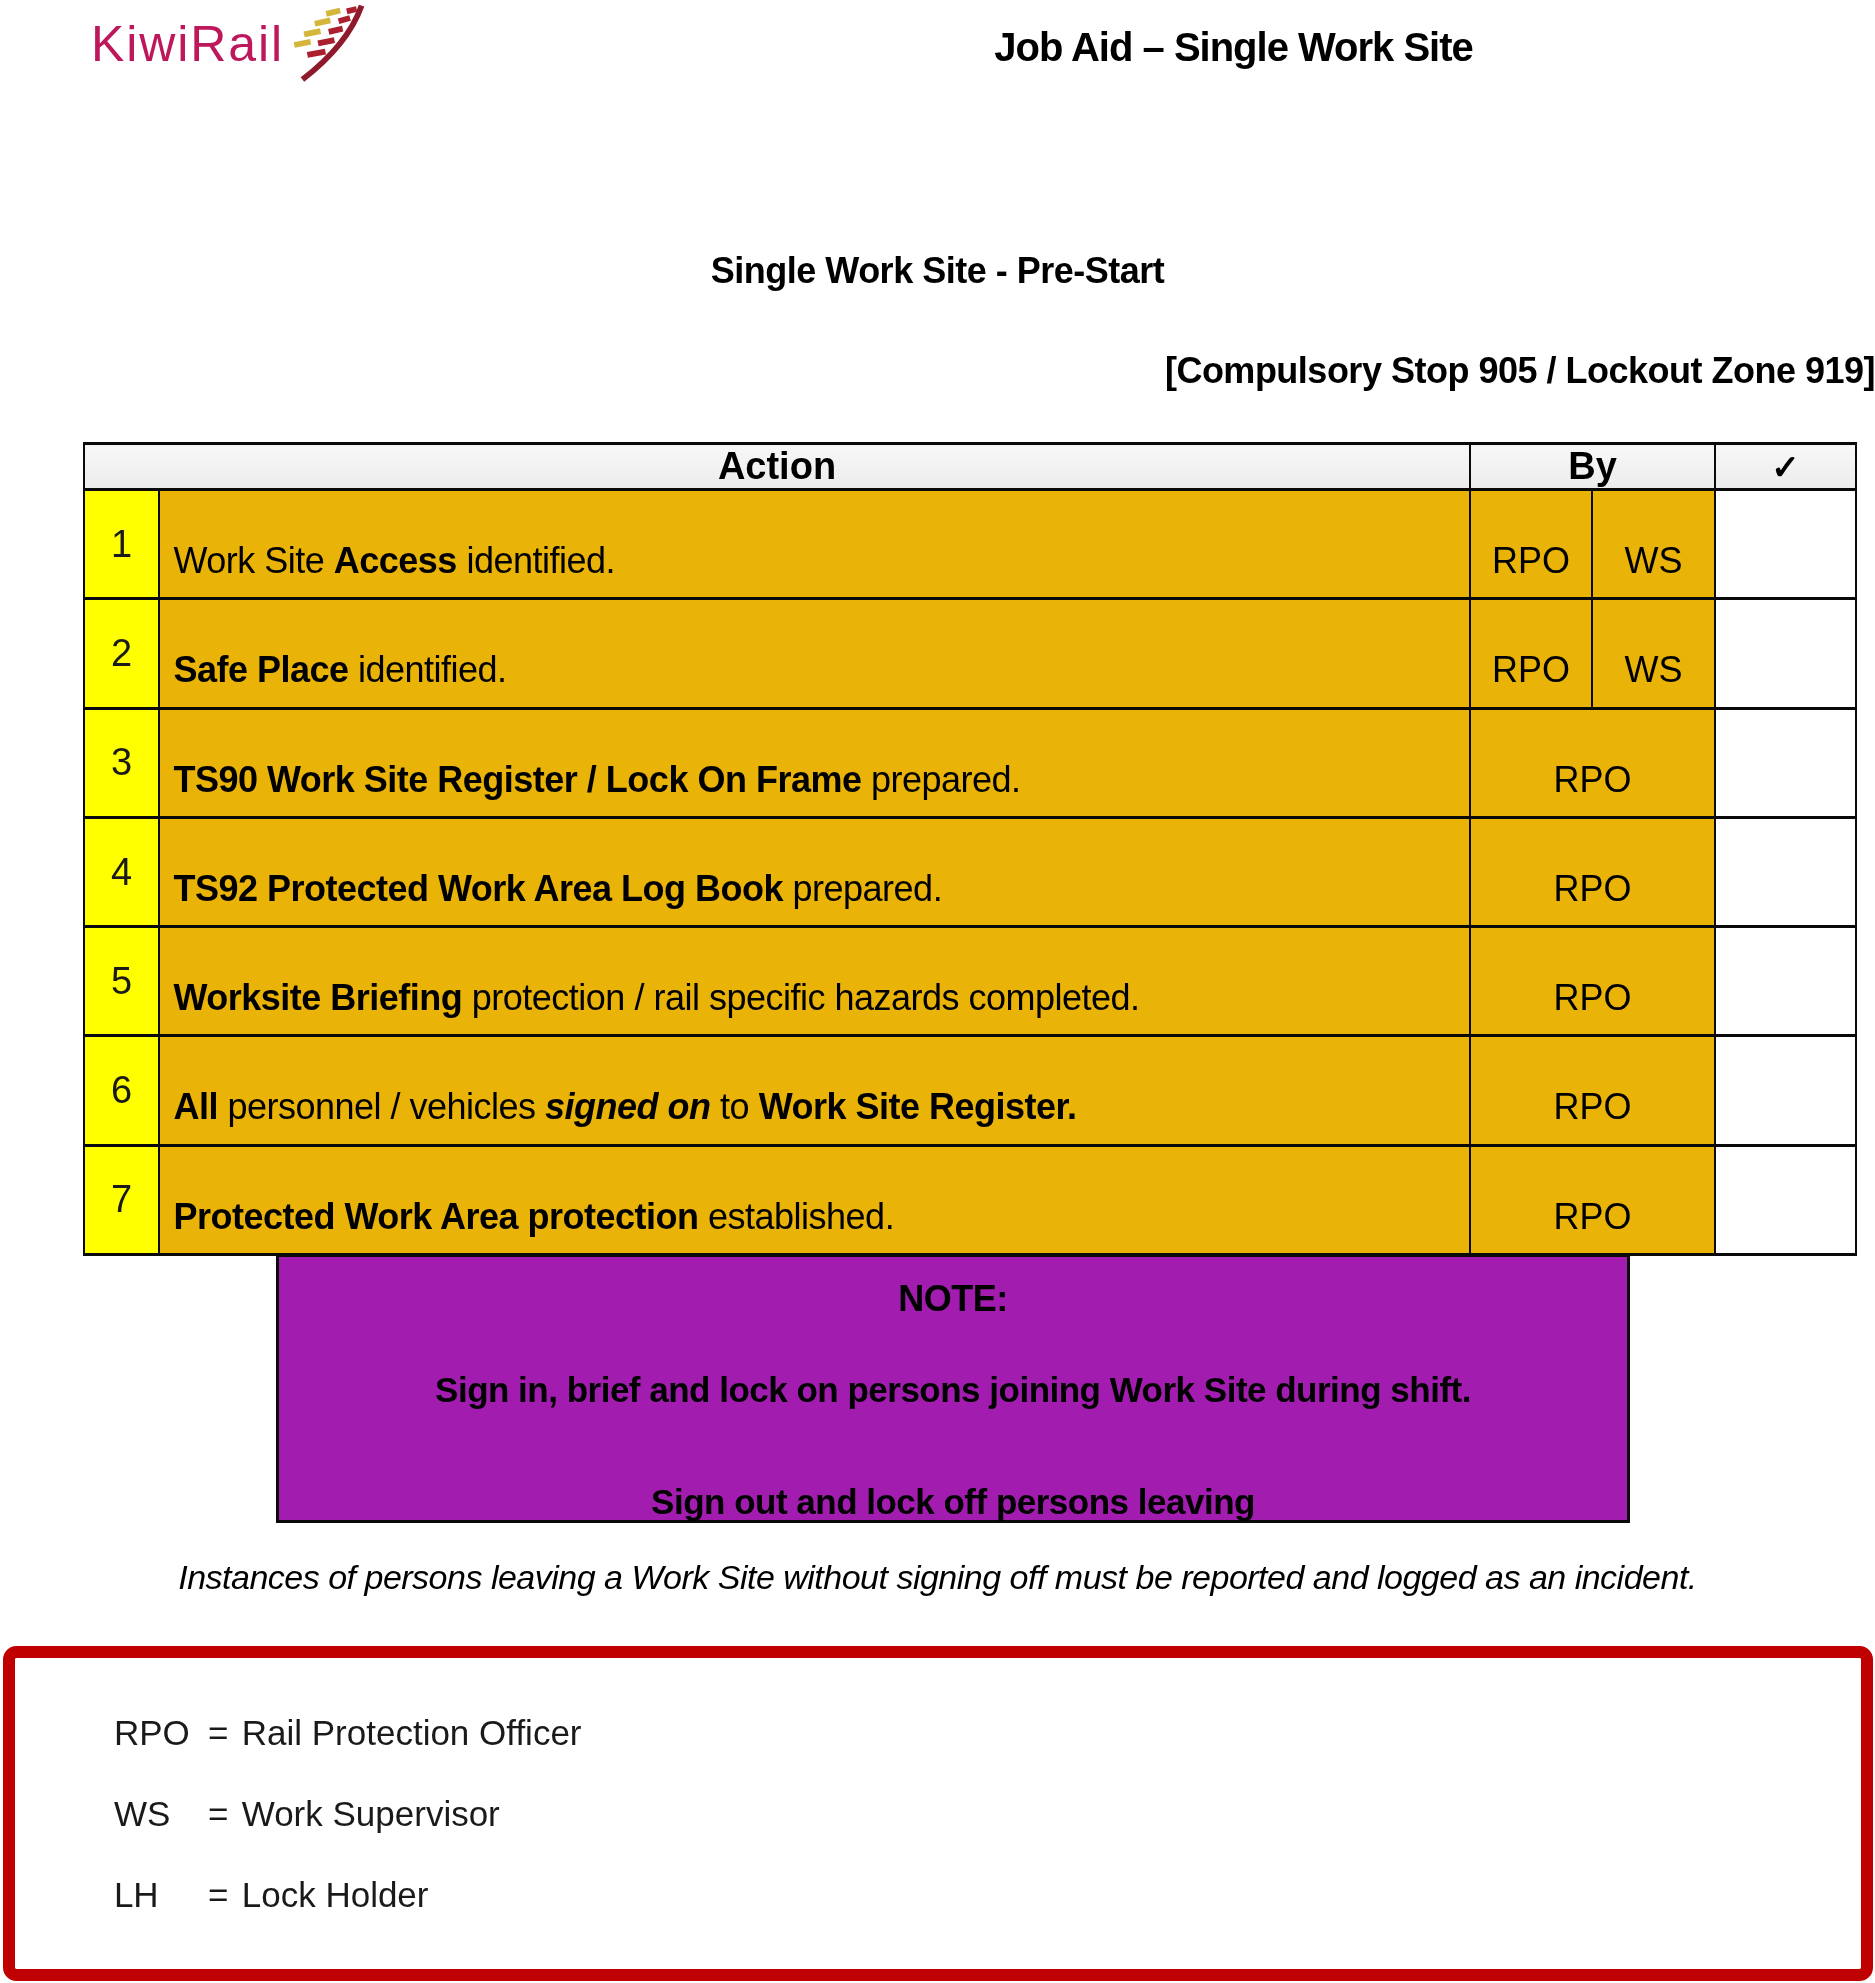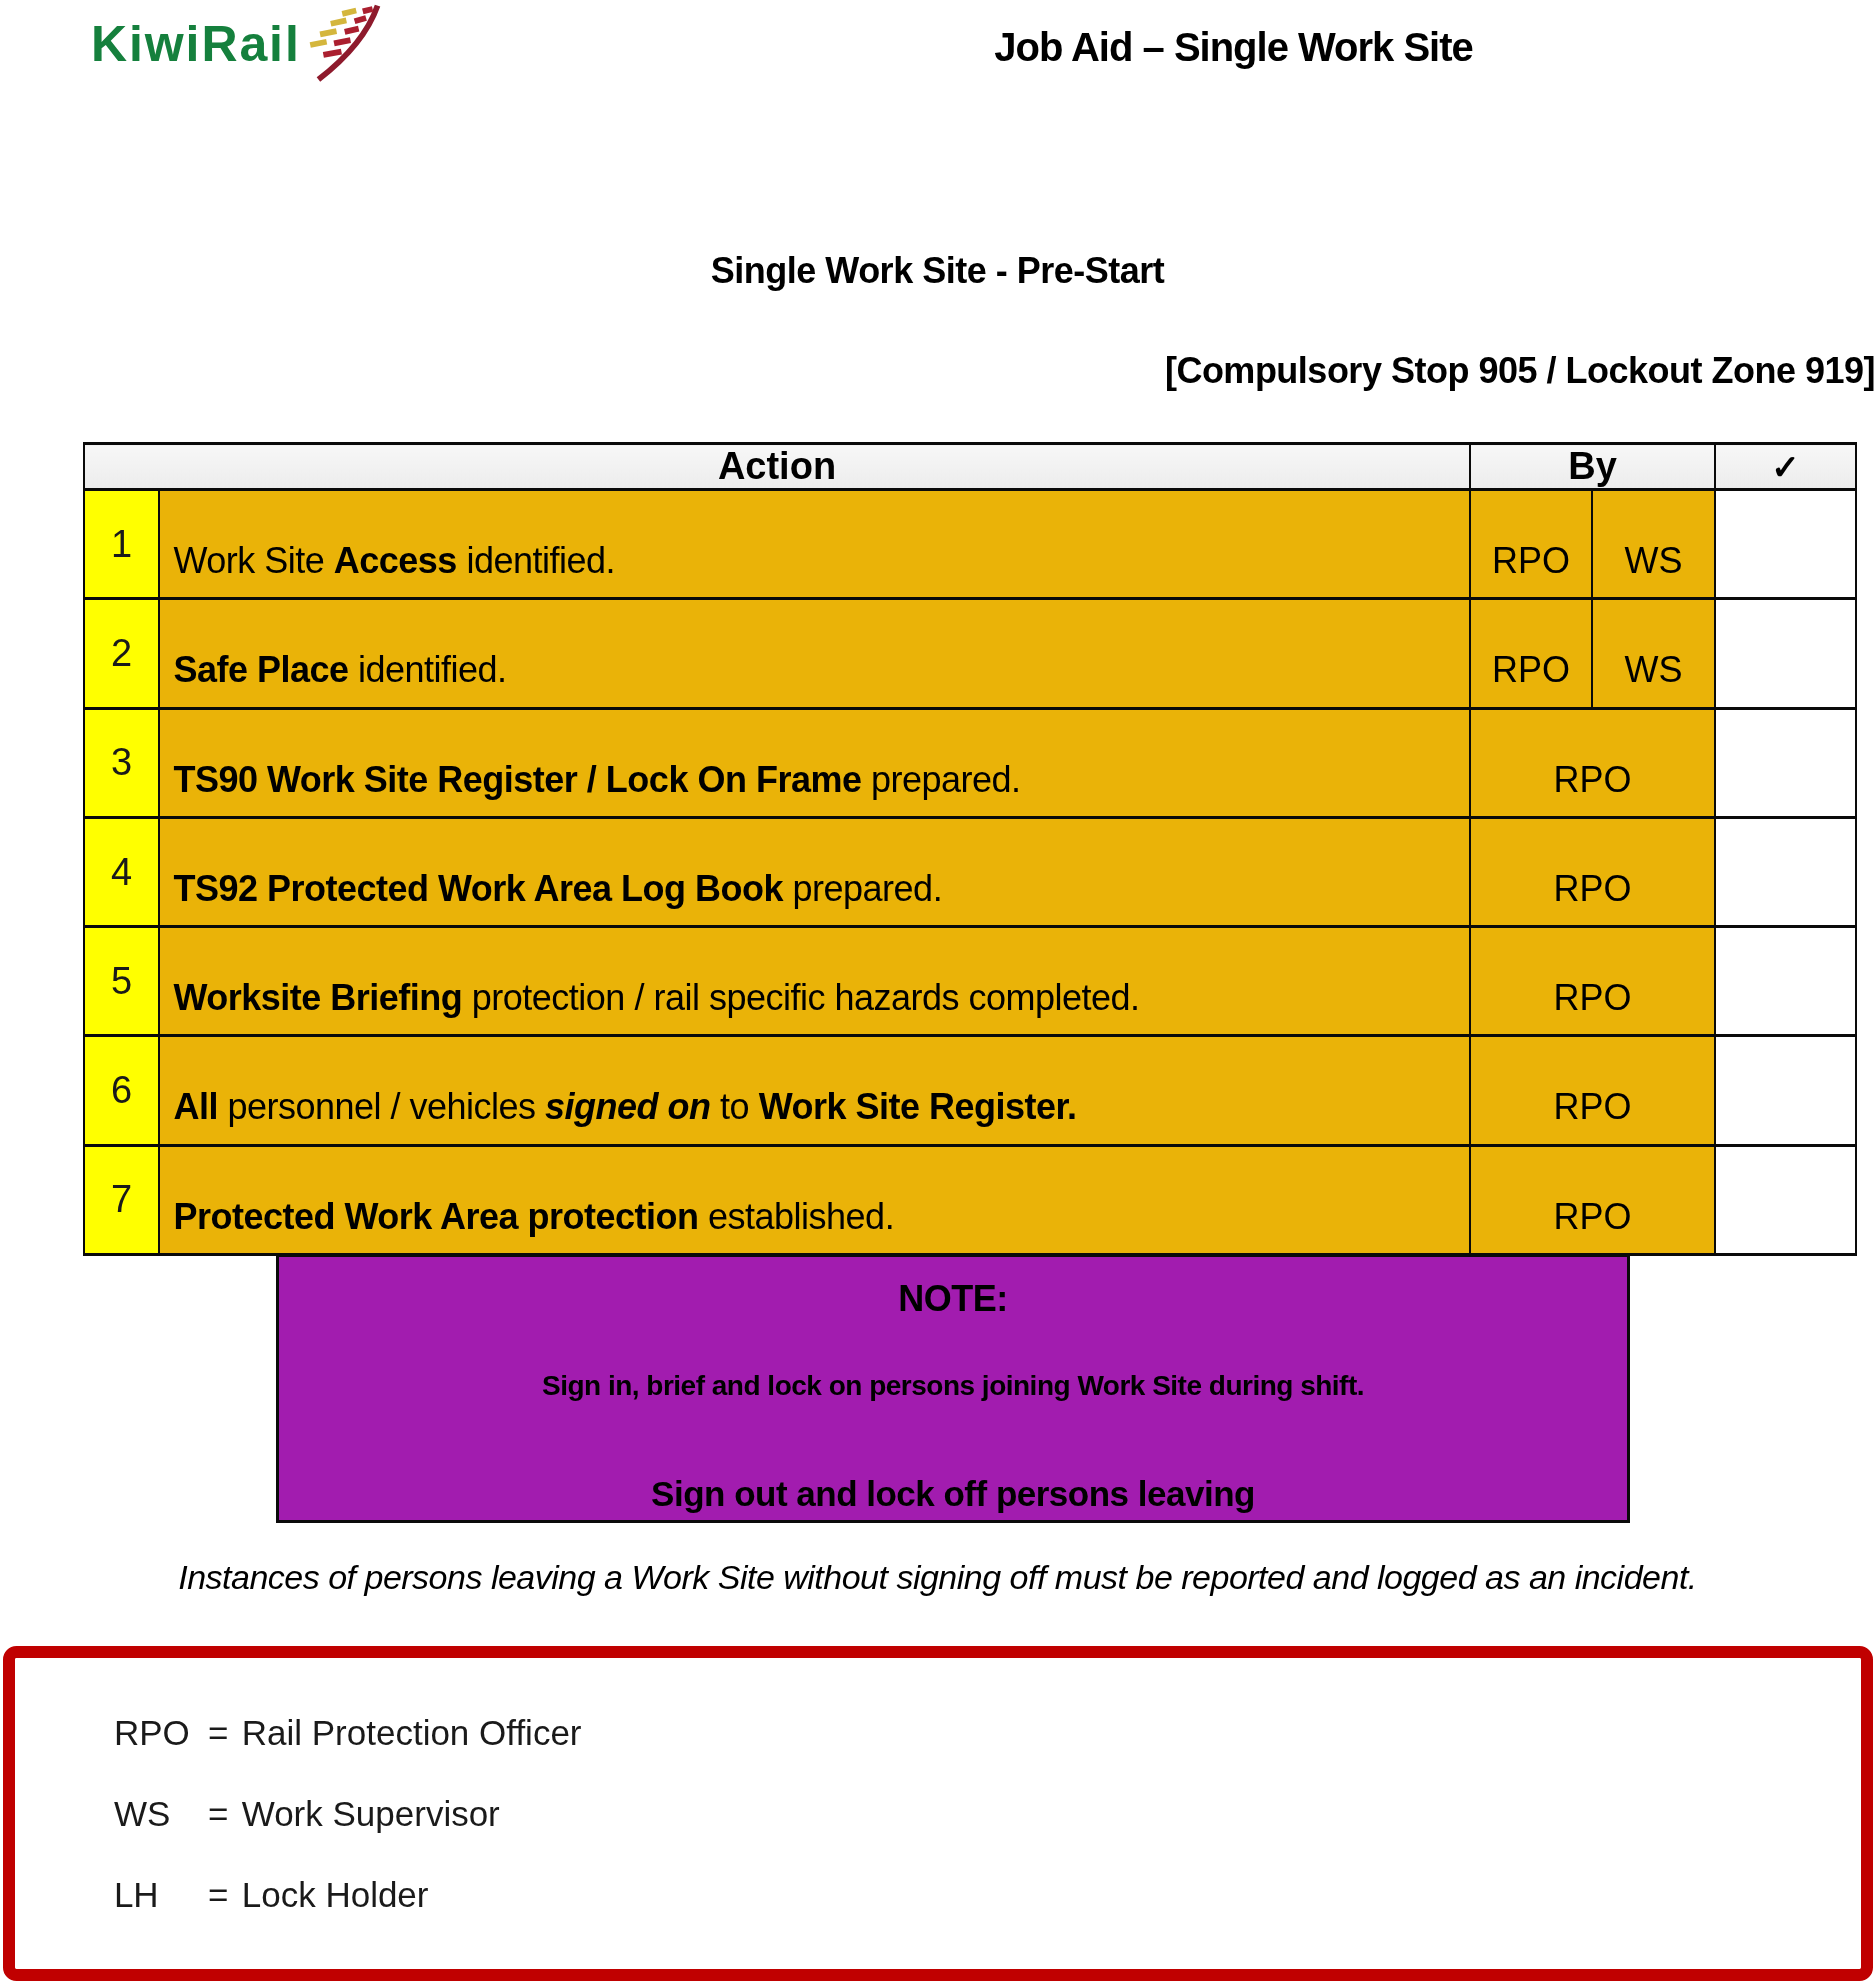--- a/index.html
+++ b/index.html
@@ -2,21 +2,21 @@
 <html><head>
 <meta charset="utf-8">
 <style>
   html,body{margin:0;padding:0;}
   body{
     width:1875px;height:1983px;position:relative;background:#ffffff;
     font-family:"Liberation Sans", sans-serif;color:#000;overflow:hidden;
   }
   
   .logo{position:absolute;left:91px;top:5.7px;display:flex;align-items:flex-start;}
-  .logo-text{font-size:50px;font-weight:bold;letter-spacing:1.9px;color:#15803d;line-height:76px;}
+  .logo-text{font-size:50px;font-weight:normal;letter-spacing:1.9px;color:#be185d;line-height:76px;}
   .fern{margin-left:5.7px;margin-top:-1.9px;}
   .doc-title{
     position:absolute;left:593px;width:1281px;top:25px;text-align:center;
     font-size:40px;font-weight:bold;letter-spacing:-1px;line-height:45px;
   }
   
   .subtitle1{position:absolute;left:0;width:100%;top:250px;text-align:center;
     font-size:36px;font-weight:bold;letter-spacing:-0.5px;}
   .subtitle2{position:absolute;left:0;width:100%;top:350px;text-align:right;
     font-size:36px;font-weight:bold;letter-spacing:-0.5px;}
@@ -49,21 +49,21 @@
   }
   td.chk{background:#fff;}
   
   .note-box{
     position:absolute;left:276px;top:1254px;width:1354px;height:269px;
     box-sizing:border-box;border:3.8px solid #0a0a0a;background:#a21caf;
     display:flex;flex-direction:column;align-items:center;
     font-weight:bold;letter-spacing:-0.5px;
   }
   .note-heading{margin-top:21px;font-size:36px;}
-  .note-line1{margin-top:50px;font-size:28px;text-align:right;}
+  .note-line1{margin-top:50px;font-size:35px;text-align:right;}
   .note-line2{margin-top:72px;font-size:35px;}
   
   .incident-note{
     position:absolute;left:0;width:100%;top:1558px;text-align:center;
     font-style:italic;font-size:34px;letter-spacing:-0.5px;
   }
   
   .legend-box{
     position:absolute;left:2.9px;top:1646px;width:1870px;height:335px;
     box-sizing:border-box;border:12.4px solid #c00000;border-radius:13.4px;

